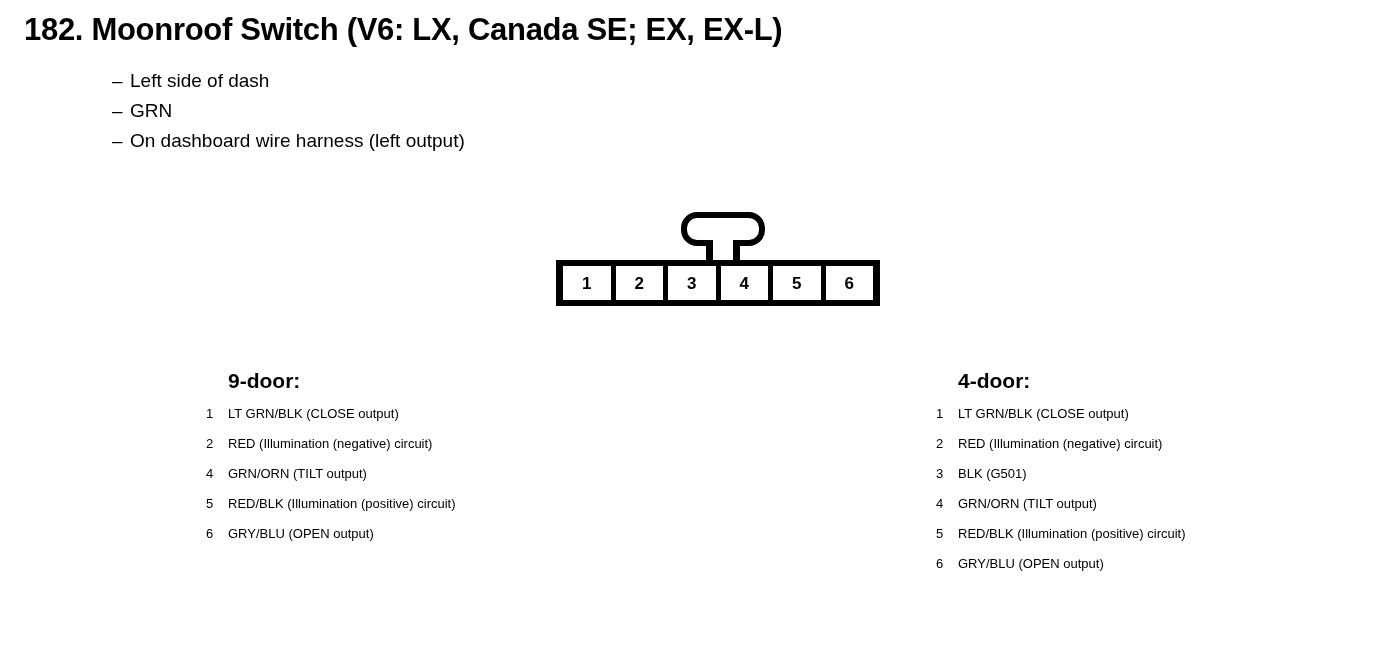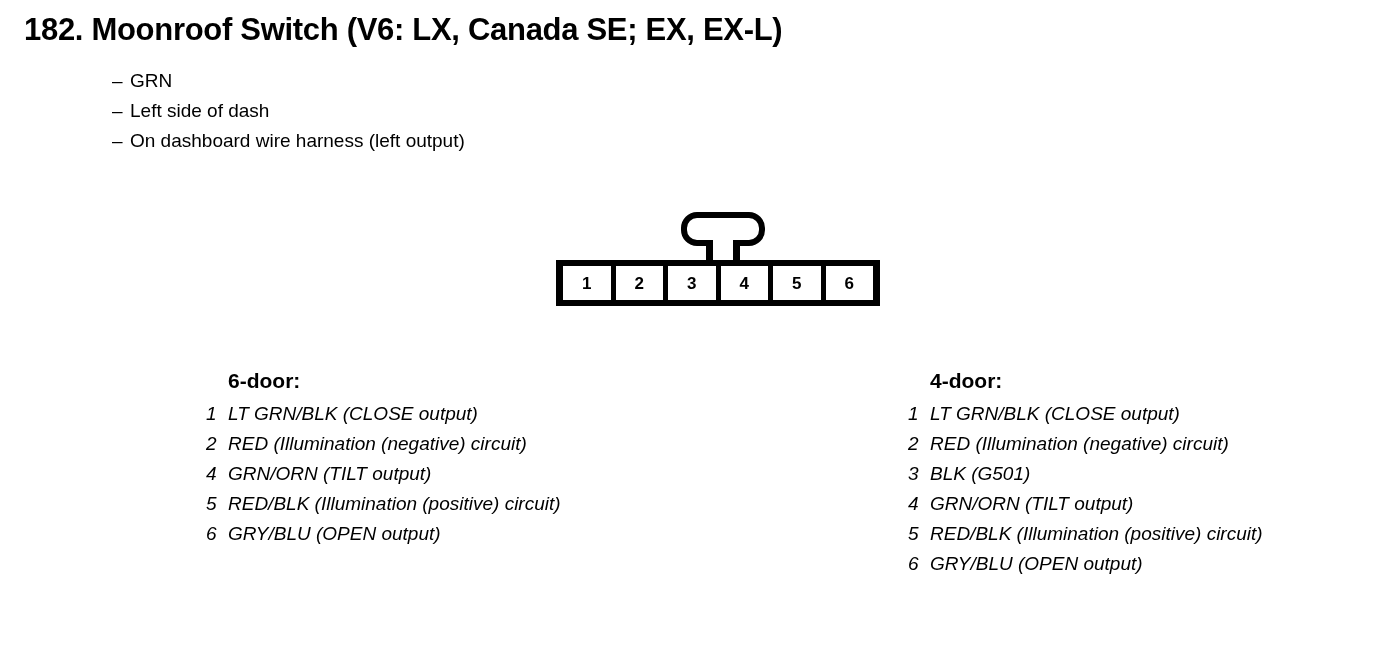--- a/index.html
+++ b/index.html
@@ -113,34 +113,33 @@
     color: #000;
     line-height: 1;
   }
 
   
   .pinlist {
     position: absolute;
     top: 370px;
   }
   .pinlist.left  { left: 206px; }
-  .pinlist.right { left: 908px; }
+  .pinlist.right { left: 936px; }
 
   .pinlist-heading {
     font-size: 21px;
     font-weight: bold;
     margin-left: 22px;
     margin-bottom: 8px;
     line-height: 1;
     white-space: nowrap;
   }
   .pin-rows {
-    font-size: 19px;
+    font-size: 13px;
     line-height: 30px;
-    font-style: italic;
   }
   .pin-row {
     white-space: nowrap;
     display: block;
   }
   .pin-num {
     display: inline-block;
     width: 22px;
     text-align: left;
   }
@@ -150,24 +149,24 @@
 </style>
 </head>
 <body>
 
 <div class="page">
 
   <div class="title">182. Moonroof Switch (V6: LX, Canada SE; EX, EX-L)</div>
 
   <div class="bullets">
     <span class="bullet-row">
-      <span class="bullet-dash">–</span><span>GRN</span>
+      <span class="bullet-dash">–</span><span>Left side of dash</span>
     </span>
     <span class="bullet-row">
-      <span class="bullet-dash">–</span><span>Left side of dash</span>
+      <span class="bullet-dash">–</span><span>GRN</span>
     </span>
     <span class="bullet-row">
       <span class="bullet-dash">–</span><span>On dashboard wire harness (left output)</span>
     </span>
   </div>
 
   <div class="connector">
     <div class="latch">
       <div class="latch-top"></div>
       <div class="latch-neck"></div>
@@ -176,21 +175,21 @@
       <div class="pin">1</div>
       <div class="pin">2</div>
       <div class="pin">3</div>
       <div class="pin">4</div>
       <div class="pin">5</div>
       <div class="pin">6</div>
     </div>
   </div>
 
   <div class="pinlist left">
-    <div class="pinlist-heading">6-door:</div>
+    <div class="pinlist-heading">9-door:</div>
     <div class="pin-rows">
       <span class="pin-row">
         <span class="pin-num">1</span><span class="pin-desc">LT GRN/BLK (CLOSE output)</span>
       </span>
       <span class="pin-row">
         <span class="pin-num">2</span><span class="pin-desc">RED (Illumination (negative) circuit)</span>
       </span>
       <span class="pin-row">
         <span class="pin-num">4</span><span class="pin-desc">GRN/ORN (TILT output)</span>
       </span>

